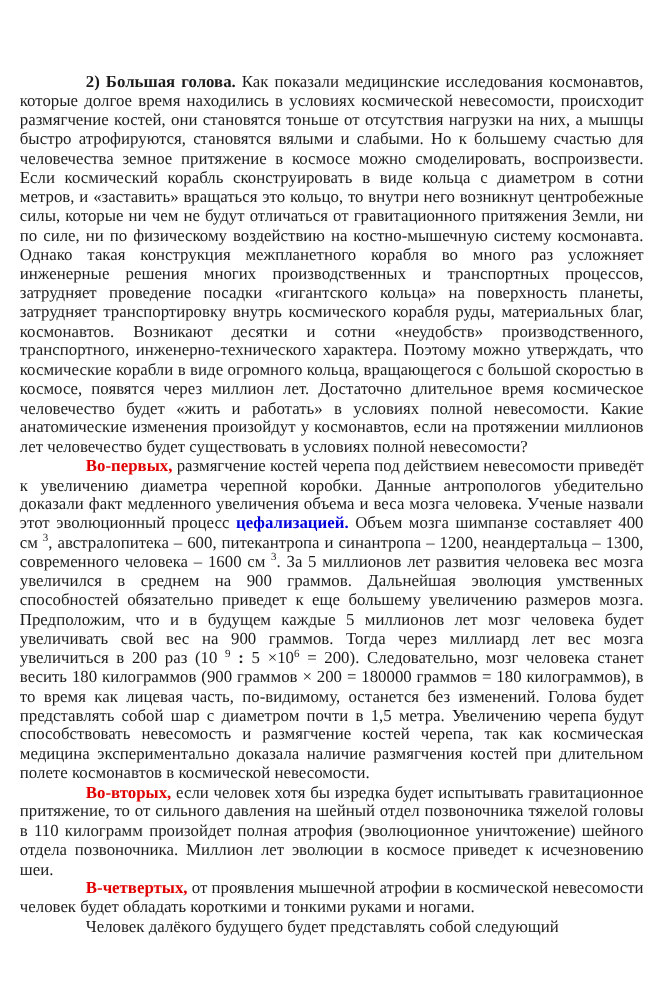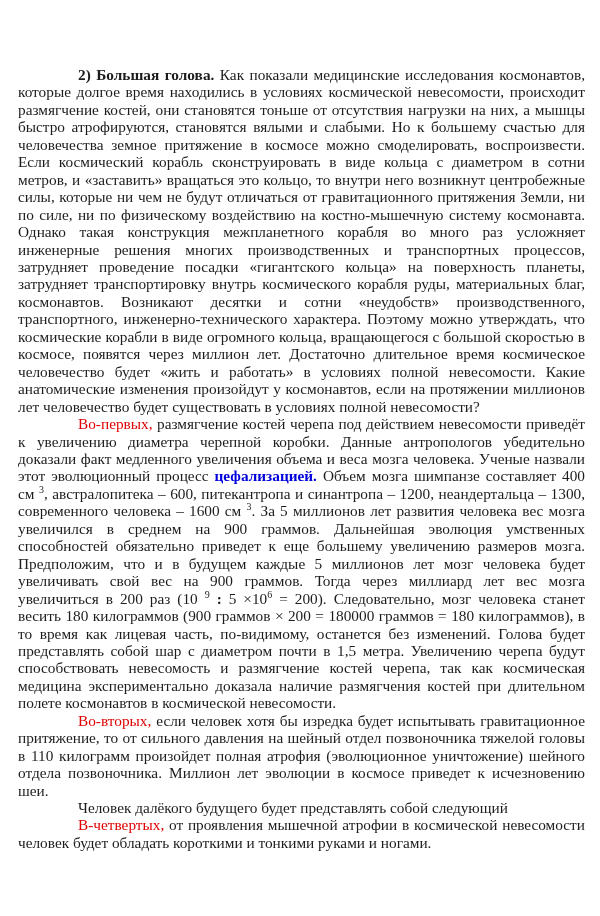--- a/index.html
+++ b/index.html
@@ -23,21 +23,21 @@
     line-height: 17.45px;
     color: var(--ink);
     background: var(--paper);
     margin-top: 28px;
   }
   p.para {
     text-align: justify;
     text-indent: 60px;
   }
   .seg-b   { font-weight: bold; }
-  .seg-red { font-weight: normal; color: var(--red); }
+  .seg-red { font-weight: bold; color: var(--red); }
   .seg-blue{ font-weight: bold; color: var(--blue); }
   sup.seg-sup {
     font-size: 10px;
     line-height: 0;
     vertical-align: super;
   }
   .page-number {
     position: absolute;
     left: 0; right: 0;
     bottom: 12px;
@@ -51,19 +51,19 @@
 
 <div class="page">
 
   <p class="para"><span class="seg-b">2) Большая голова. </span><span class="seg">Как показали медицинские исследования космонавтов, которые долгое время находились в условиях космической невесомости, происходит размягчение костей, они становятся тоньше от отсутствия нагрузки на них, а мышцы быстро атрофируются, становятся вялыми и слабыми. Но к большему счастью для человечества земное притяжение в космосе можно смоделировать, воспроизвести. Если космический корабль сконструировать в виде кольца с диаметром в сотни метров, и «заставить» вращаться это кольцо, то внутри него возникнут центробежные силы, которые ни чем не будут отличаться от гравитационного притяжения Земли, ни по силе, ни по физическому воздействию на костно-мышечную систему космонавта. Однако такая конструкция межпланетного корабля во много раз усложняет инженерные решения многих производственных и транспортных процессов, затрудняет проведение посадки «гигантского кольца» на поверхность планеты, затрудняет транспортировку внутрь космического корабля руды, материальных благ, космонавтов. Возникают десятки и сотни «неудобств» производственного, транспортного, инженерно-технического характера. Поэтому можно утверждать, что космические корабли в виде огромного кольца, вращающегося с большой скоростью в космосе, появятся через миллион лет. Достаточно длительное время космическое человечество будет «жить и работать» в условиях полной невесомости. Какие анатомические изменения произойдут у космонавтов, если на протяжении миллионов лет человечество будет существовать в условиях полной невесомости?</span></p>
 
   <p class="para"><span class="seg-red">Во-первых,</span><span class="seg"> размягчение костей черепа под действием невесомости приведёт к увеличению диаметра черепной коробки. Данные антропологов убедительно доказали факт медленного увеличения объема и веса мозга человека. Ученые назвали этот эволюционный процесс </span><span class="seg-blue">цефализацией.</span><span class="seg"> Объем мозга шимпанзе составляет 400 см </span><sup class="seg-sup">3</sup><span class="seg">, австралопитека – 600, питекантропа и синантропа – 1200, неандертальца – 1300, современного человека – 1600 см </span><sup class="seg-sup">3</sup><span class="seg">. За 5 миллионов лет развития человека вес мозга увеличился в среднем на 900 граммов. Дальнейшая эволюция умственных способностей обязательно приведет к еще большему увеличению размеров мозга. Предположим, что и в будущем каждые 5 миллионов лет мозг человека будет увеличивать свой вес на 900 граммов. Тогда через миллиард лет вес мозга увеличиться в 200 раз (10 </span><sup class="seg-sup">9</sup><span class="seg-b"> : </span><span class="seg">5 ×10</span><sup class="seg-sup">6</sup><span class="seg"> = 200). Следовательно, мозг человека станет весить 180 килограммов (900 граммов × 200 = 180000 граммов = 180 килограммов), в то время как лицевая часть, по-видимому, останется без изменений. Голова будет представлять собой шар с диаметром почти в 1,5 метра. Увеличению черепа будут способствовать невесомость и размягчение костей черепа, так как космическая медицина экспериментально доказала наличие размягчения костей при длительном полете космонавтов в космической невесомости.</span></p>
 
   <p class="para"><span class="seg-red">Во-вторых,</span><span class="seg"> если человек хотя бы изредка будет испытывать гравитационное притяжение, то от сильного давления на шейный отдел позвоночника тяжелой головы в 110 килограмм произойдет полная атрофия (эволюционное уничтожение) шейного отдела позвоночника. Миллион лет эволюции в космосе приведет к исчезновению шеи.</span></p>
 
 
+  <p class="para"><span class="seg-red">В-четвертых,</span><span class="seg"> от проявления мышечной атрофии в космической невесомости человек будет обладать короткими и тонкими руками и ногами.</span></p>
+
   <p class="para"><span class="seg">Человек далёкого будущего будет представлять собой следующий</span></p>
-
-  <p class="para"><span class="seg-red">В-четвертых,</span><span class="seg"> от проявления мышечной атрофии в космической невесомости человек будет обладать короткими и тонкими руками и ногами.</span></p>
 
   <div class="page-number">357</div>
 
 </div>
 
 </body></html>

